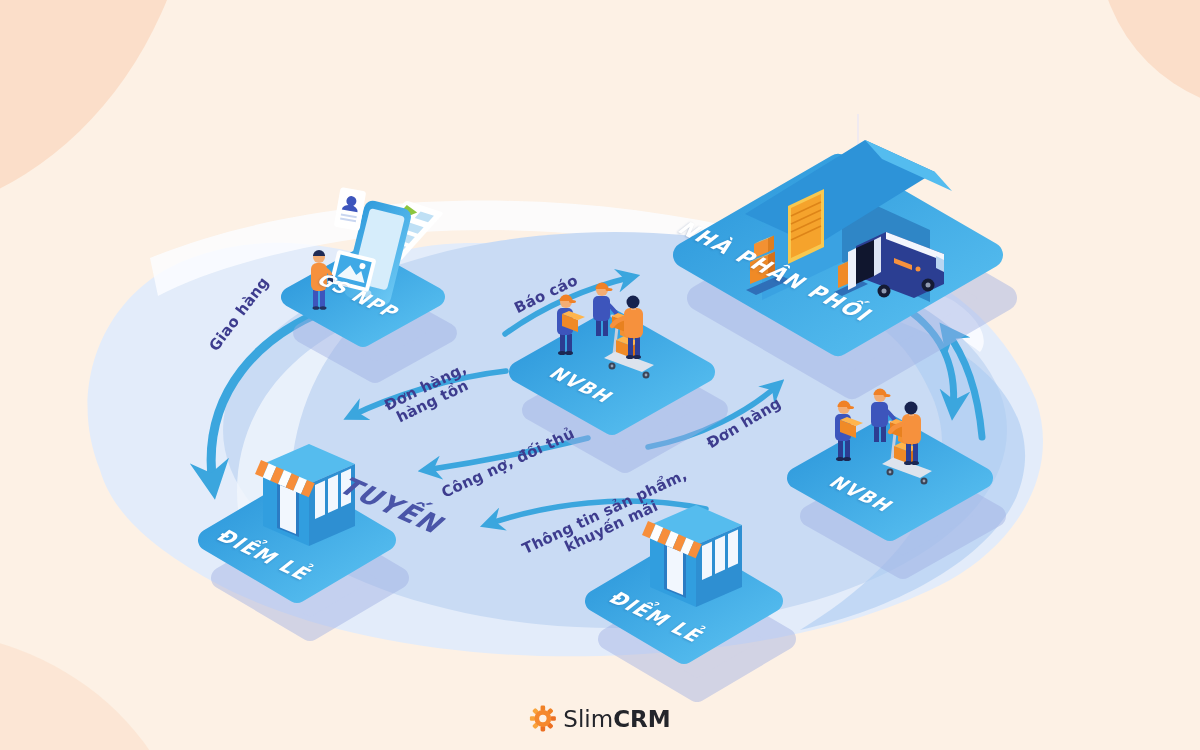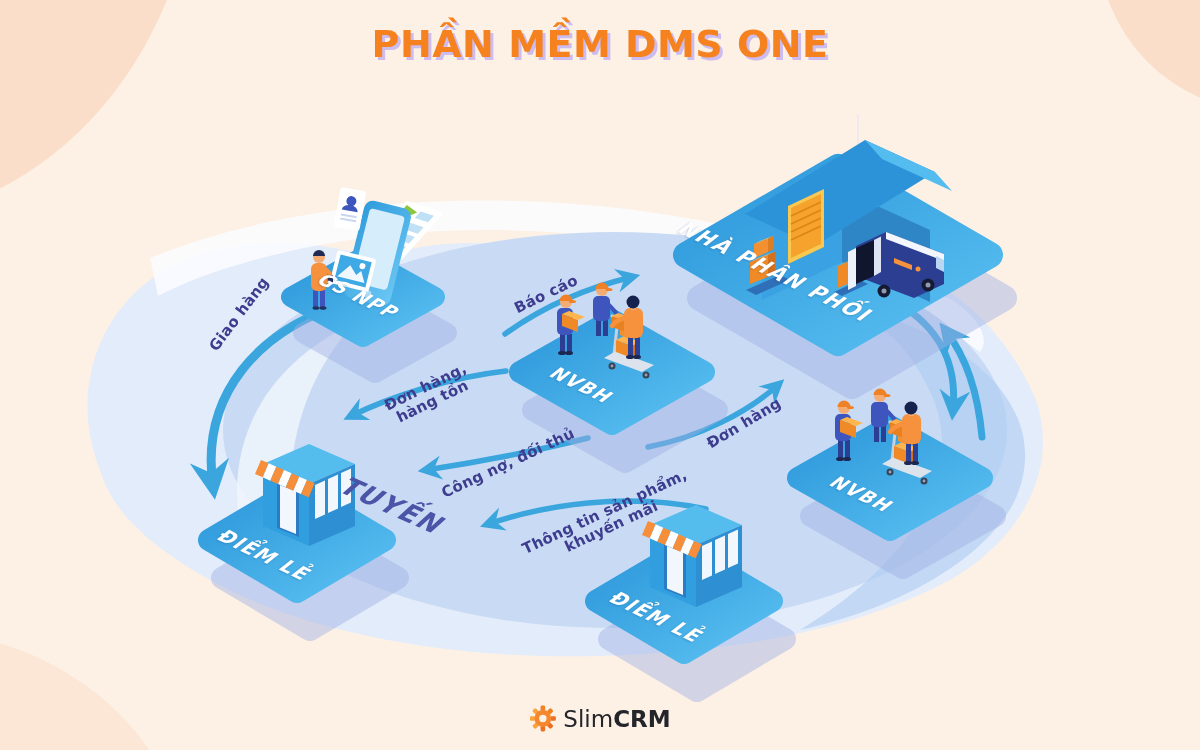--- a/index.html
+++ b/index.html
@@ -244,21 +244,20 @@
         <path d="M-6,-37 a6,6 0 0 1 12,0 z" fill="#1F2B55"></path>
       </g>
     </g>
 
     <use href="#ill-workers" transform="translate(612,356)"></use>
     <use href="#ill-workers" transform="translate(890,462)"></use>
     <use href="#ill-store" transform="translate(297,540)"></use>
     <use href="#ill-store" transform="translate(684,601)"></use>
   </svg>
 
-  <div class="title">PHẦN MỀM DMS ONE</div>
 
   <div class="tile-label iso" style="left:359px;top:296px;font-size:18px;">GS NPP</div>
   <div class="tile-label iso" style="left:776px;top:272px;font-size:20px;letter-spacing:2px;">NHÀ PHÂN PHỐI</div>
   <div class="tile-label iso" style="left:582px;top:385px;font-size:18px;">NVBH</div>
   <div class="tile-label iso" style="left:862px;top:494px;font-size:18px;">NVBH</div>
   <div class="tile-label iso" style="left:265px;top:555px;font-size:19px;">ĐIỂM LẺ</div>
   <div class="tile-label iso" style="left:657px;top:617px;font-size:19px;">ĐIỂM LẺ</div>
 
   <div class="tuyen">TUYẾN</div>
 

